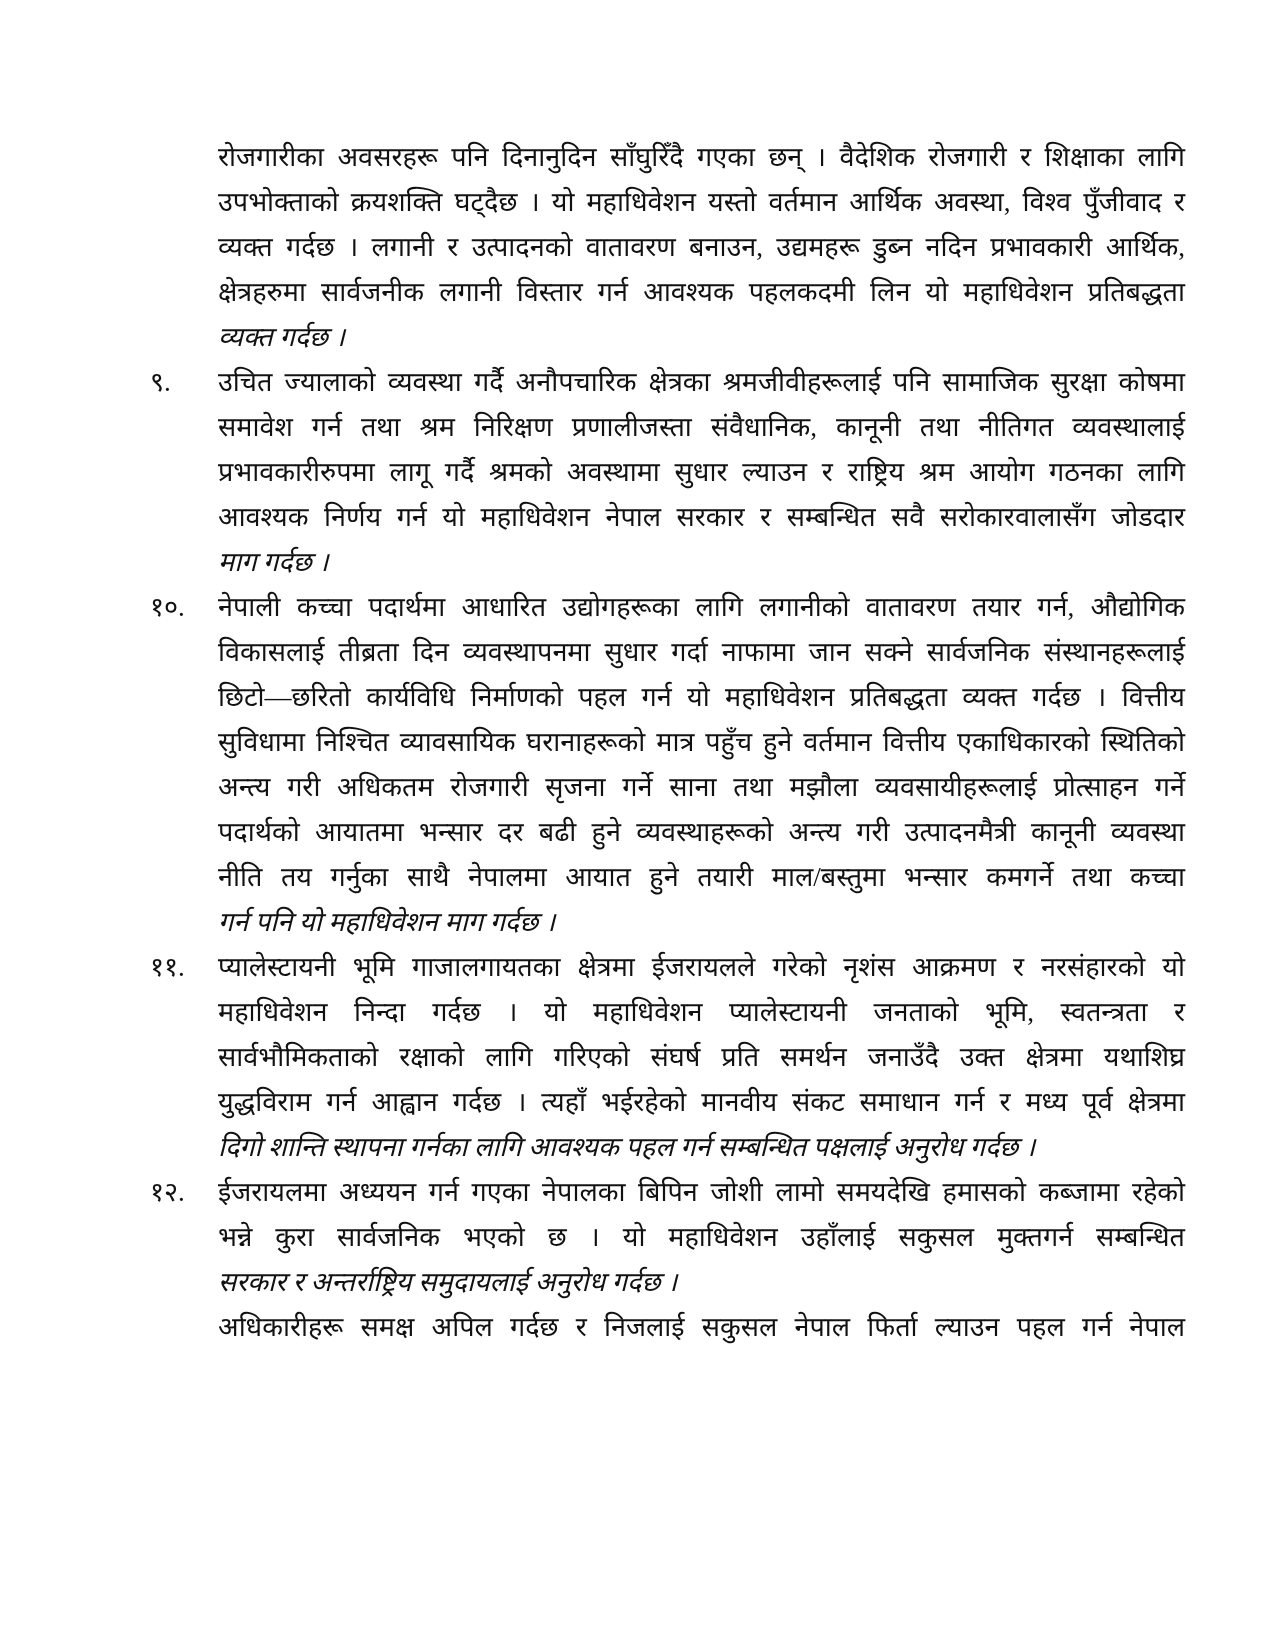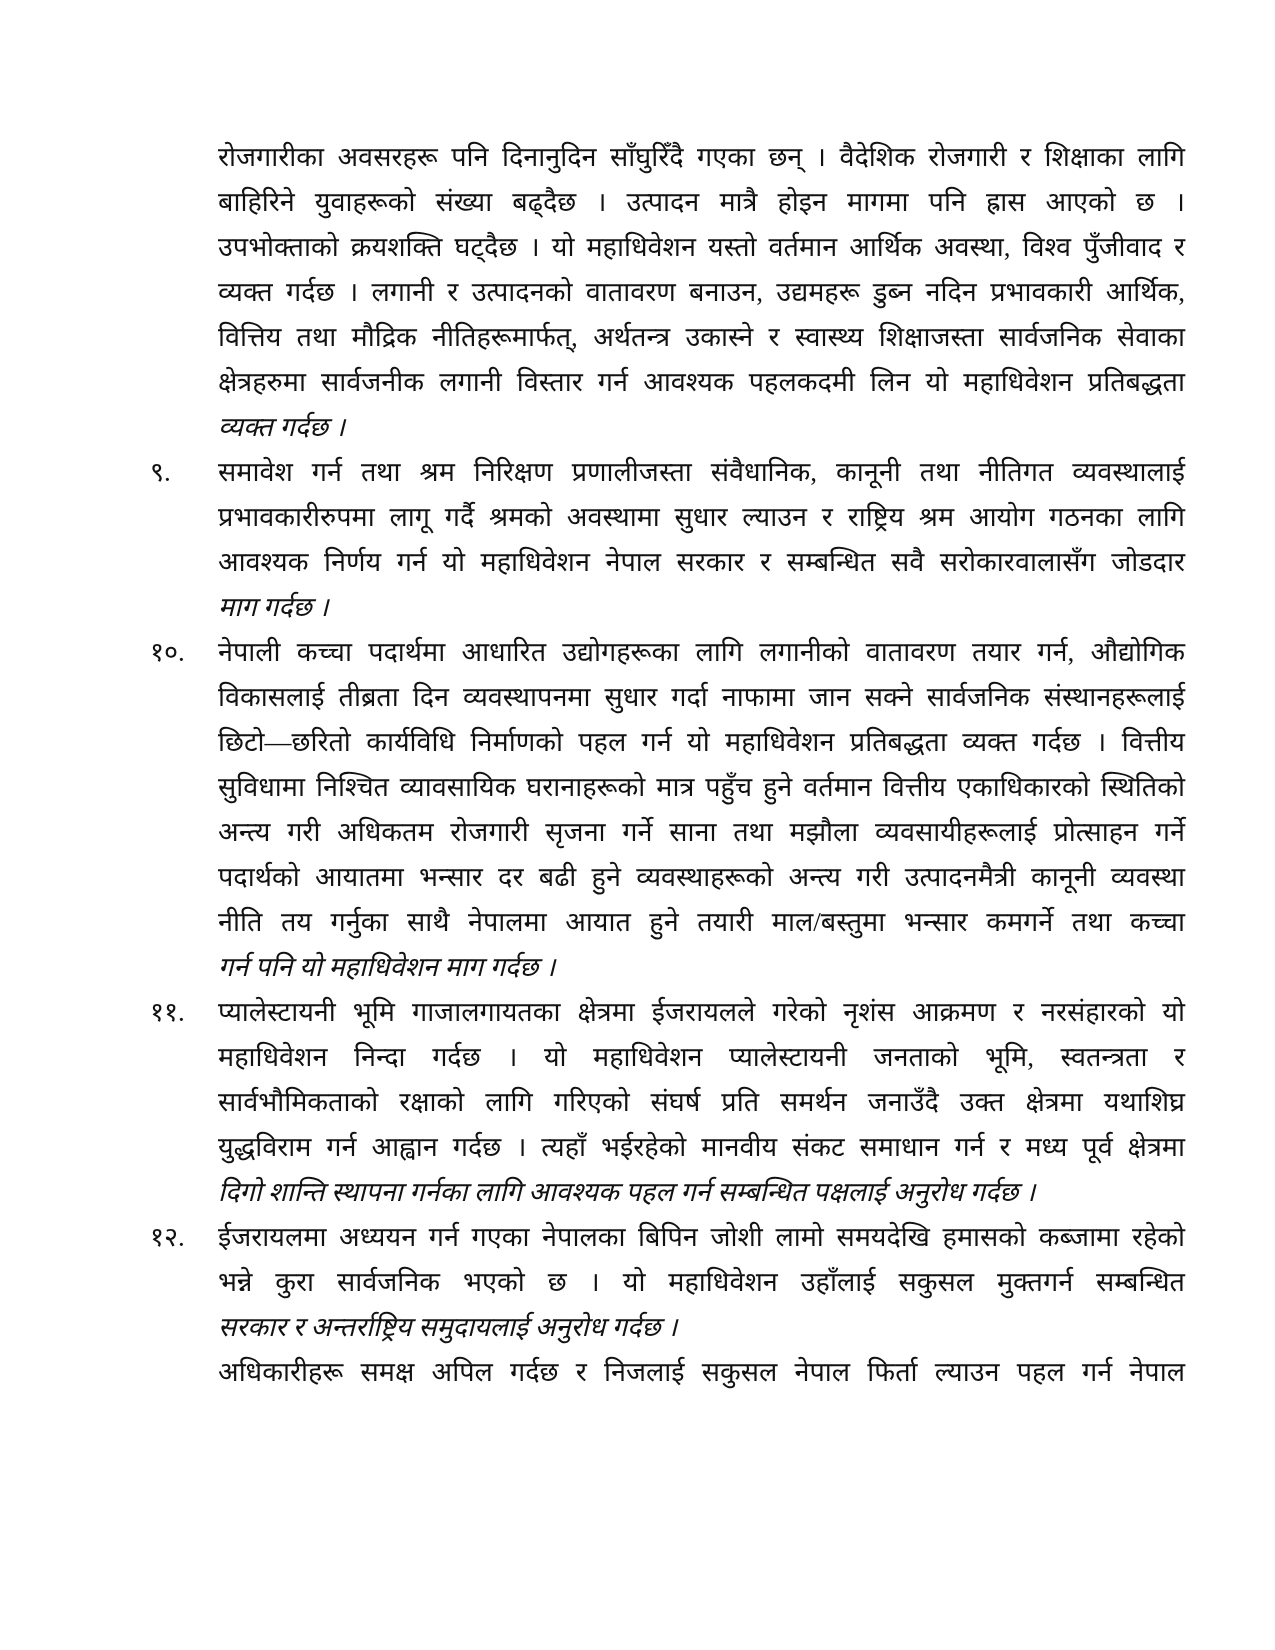--- a/index.html
+++ b/index.html
@@ -52,32 +52,31 @@
 </style>
 </head>
 <body>
 
 <div class="page" style="background: rgb(255, 255, 255); color: rgb(17, 17, 17);">
   <main class="text-block" id="paragraph-list">
   <section class="para">
     <div class="num"></div>
     <div class="body-col">
           <div class="line">रोजगारीका अवसरहरू पनि दिनानुदिन साँघुरिँदै गएका छन् । वैदेशिक रोजगारी र शिक्षाका लागि</div>
-          <div class="line">बाहिरिने युवाहरूको संख्या बढ्दैछ । उत्पादन मात्रै होइन मागमा पनि ह्रास आएको छ ।</div>
           <div class="line">उपभोक्ताको क्रयशक्ति घट्दैछ । यो महाधिवेशन यस्तो वर्तमान आर्थिक अवस्था, विश्व पुँजीवाद र</div>
           <div class="line">व्यक्त गर्दछ । लगानी र उत्पादनको वातावरण बनाउन, उद्यमहरू डुब्न नदिन प्रभावकारी आर्थिक,</div>
-          <div class="line">वित्तिय तथा मौद्रिक नीतिहरूमार्फत्, अर्थतन्त्र उकास्ने र स्वास्थ्य शिक्षाजस्ता सार्वजनिक सेवाका</div>
           <div class="line">क्षेत्रहरुमा सार्वजनीक लगानी विस्तार गर्न आवश्यक पहलकदमी लिन यो महाधिवेशन प्रतिबद्धता</div>
           <div class="line last">व्यक्त गर्दछ ।</div>
         </div>
   </section>
 
   <section class="para">
     <div class="num">९.</div>
     <div class="body-col">
+          <div class="line">उचित ज्यालाको व्यवस्था गर्दै अनौपचारिक क्षेत्रका श्रमजीवीहरूलाई पनि सामाजिक सुरक्षा कोषमा</div>
           <div class="line">समावेश गर्न तथा श्रम निरिक्षण प्रणालीजस्ता संवैधानिक, कानूनी तथा नीतिगत व्यवस्थालाई</div>
           <div class="line">प्रभावकारीरुपमा लागू गर्दै श्रमको अवस्थामा सुधार ल्याउन र राष्ट्रिय श्रम आयोग गठनका लागि</div>
           <div class="line">आवश्यक निर्णय गर्न यो महाधिवेशन नेपाल सरकार र सम्बन्धित सवै सरोकारवालासँग जोडदार</div>
           <div class="line last">माग गर्दछ ।</div>
         </div>
   </section>
 
   <section class="para">
     <div class="num">१०.</div>
     <div class="body-col">

